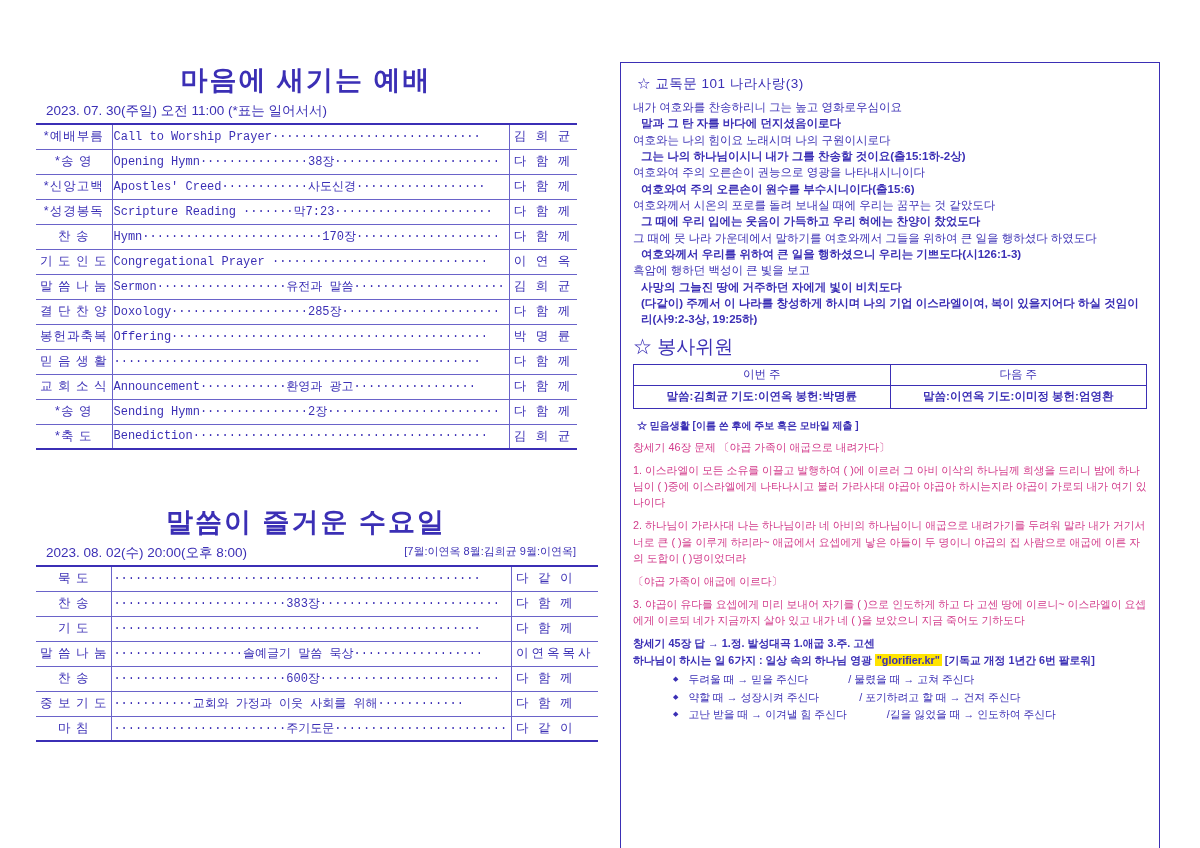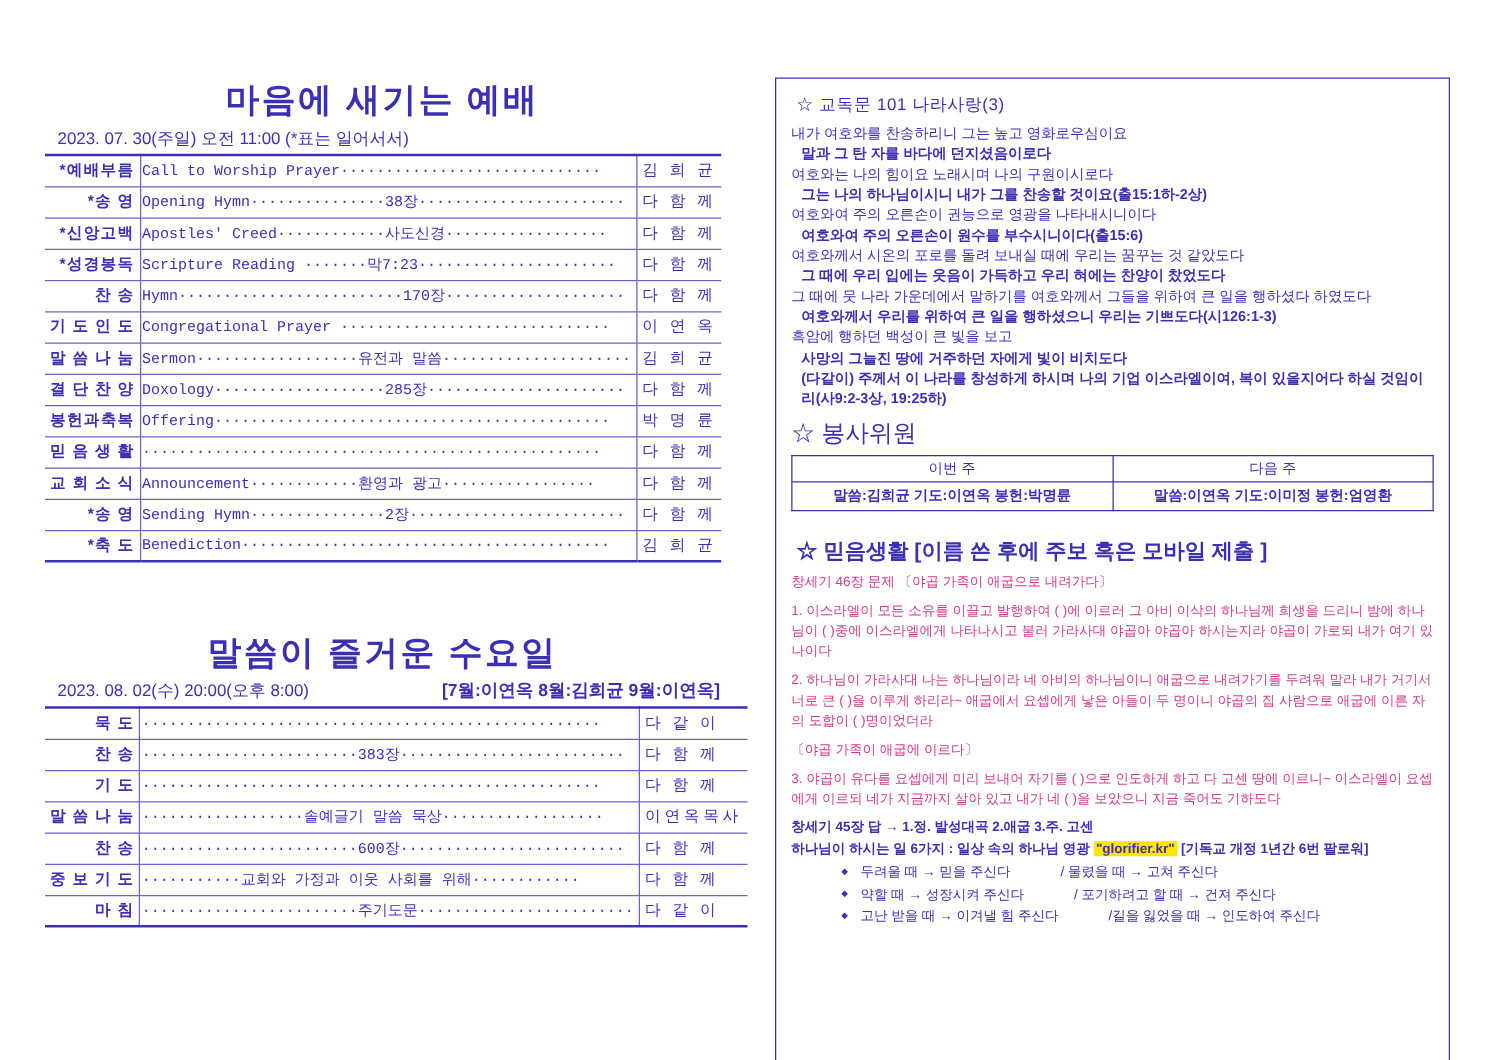--- a/index.html
+++ b/index.html
@@ -34,46 +34,45 @@
   .subtitle-line {
     color: #3b2fb5;
     font-size: 13.5px;
     font-family: "Liberation Sans", sans-serif;
     padding-left: 10px;
     margin-bottom: 3px;
     white-space: nowrap;
   }
   .subtitle-right {
     float: right;
-    font-size: 14px;
-    color: #3b2fb5;
-    font-weight: bold;
+    font-size: 11px;
+    color: #3b2fb5;
+    font-weight: normal;
   }
 
   table.order {
     width: 100%;
     border-collapse: collapse;
     color: #3b2fb5;
   }
   table.order.topline { border-top: 2px solid #3b2fb5; }
   table.order td {
     border: 1px solid #6a63c9;
     font-size: 12.5px;
     height: 25px;
     padding: 0 4px;
     font-family: "Liberation Sans", sans-serif;
     white-space: nowrap;
     overflow: hidden;
   }
   table.order td.c1 {
     width: 96px;
-    text-align: right;
+    text-align: center;
     letter-spacing: 1px;
     border-left: none;
-    font-weight: bold;
   }
   table.order td.c2 {
     font-family: "Liberation Mono", monospace;
     font-size: 12px;
     padding-left: 1px;
   }
   table.order td.c3 {
     width: 88px;
     text-align: left;
     letter-spacing: 3px;
@@ -106,33 +105,33 @@
   .resp .b { font-weight: bold; padding-left: 8px; display: block; }
   .resp .n { display: block; }
 
   .r-head2 {
     font-size: 19px;
     margin: 6px 0 4px 0;
   }
   table.duty {
     width: 100%;
     border-collapse: collapse;
-    margin-bottom: 20px;
+    margin-bottom: 10px;
   }
   table.duty th, table.duty td {
     border: 1px solid #3b2fb5;
     text-align: center;
     font-size: 11.5px;
     height: 21px;
     font-weight: normal;
   }
   table.duty td.val { font-weight: bold; font-size: 11.5px; height: 23px; }
 
   .r-head3 {
-    font-size: 17px;
+    font-size: 10px;
     margin: 6px 0 6px 4px;
     font-weight: bold;
   }
   .quiz {
     font-size: 10.8px;
     line-height: 1.5;
     color: #d23a8a;
   }
   .quiz p { margin: 0 0 7px 0; }
   .ans {
@@ -323,21 +322,21 @@
 
     <div class="quiz">
       <p>창세기  46장 문제  〔야곱 가족이 애굽으로 내려가다〕</p>
       <p>1. 이스라엘이 모든 소유를 이끌고 발행하여 (          )에 이르러 그 아비 이삭의 하나님께 희생을 드리니 밤에 하나님이 (          )중에 이스라엘에게 나타나시고 불러 가라사대 야곱아 야곱아 하시는지라 야곱이 가로되 내가 여기 있나이다</p>
       <p>2. 하나님이 가라사대 나는 하나님이라 네 아비의 하나님이니 애굽으로 내려가기를 두려워 말라 내가 거기서 너로 큰 (          )을 이루게 하리라~ 애굽에서 요셉에게 낳은 아들이 두 명이니 야곱의 집 사람으로 애굽에 이른 자의 도합이 (          )명이었더라</p>
       <p>〔야곱 가족이 애굽에 이르다〕</p>
       <p>3. 야곱이 유다를 요셉에게 미리 보내어 자기를 (          )으로 인도하게 하고 다 고센 땅에 이르니~ 이스라엘이 요셉에게 이르되 네가 지금까지 살아 있고 내가 네 (          )을 보았으니 지금 죽어도 기하도다</p>
     </div>
 
     <div class="ans">
-      <div class="bold">창세기 45장 답 → 1.정. 발성대곡 2.애굽 3.주. 고센</div>
+      <div class="bold">창세기 45장 답 → 1.정. 발성대곡 1.애굽 3.주. 고센</div>
       <div>
         <span class="bold">하나님이 하시는 일 6가지 : 일상 속의 하나님 영광</span>
         <span class="hl">"glorifier.kr"</span>
         <span class="bold">[기독교 개정 1년간 6번 팔로워]</span>
       </div>
       <ul>
         <li>
           <span>두려울 때 → 믿을 주신다</span>
           <span class="sep"></span>
           <span>/ 물렸을 때 → 고쳐 주신다</span>

